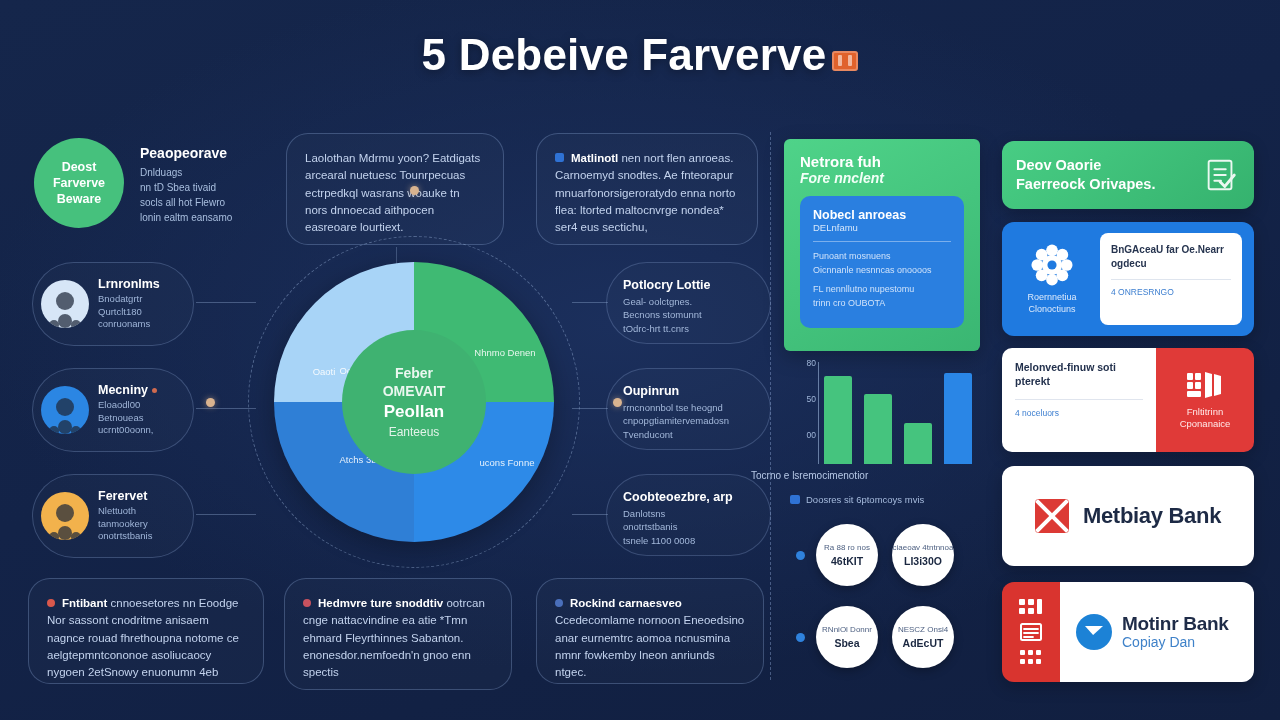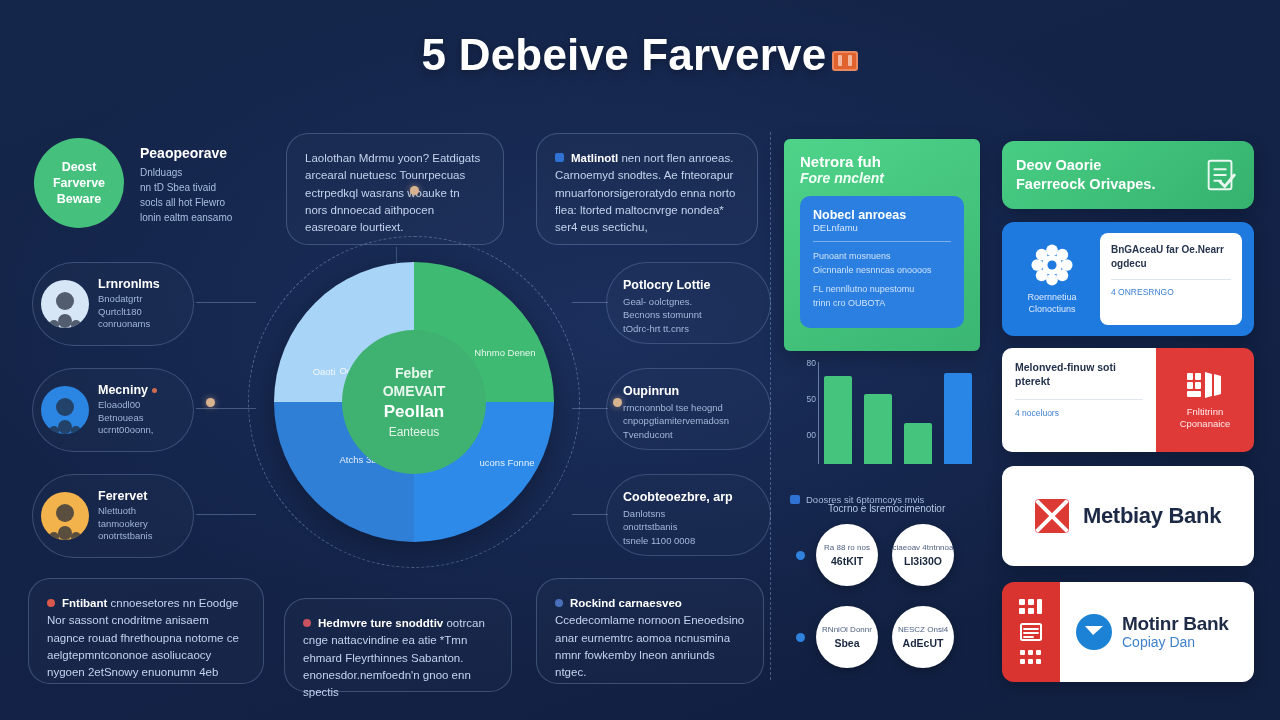--- a/index.html
+++ b/index.html
@@ -82,21 +82,21 @@
     border-radius: 2px;
     margin-right: 7px;
     vertical-align: middle;
     position: relative;
     top: -1px;
   }
   .lead-bold { font-weight: 700; color: #ffffff; }
 
   
   #bot-card-1 { left: 28px;  top: 578px; width: 236px; height: 106px; }
-  #bot-card-2 { left: 284px; top: 598px; width: 228px; height: 94px; }
+  #bot-card-2 { left: 284px; top: 578px; width: 228px; height: 112px; }
   #bot-card-3 { left: 536px; top: 578px; width: 228px; height: 106px; }
 
   .dot-bullet {
     display: inline-block;
     width: 8px; height: 8px;
     border-radius: 50%;
     margin-right: 7px;
     vertical-align: middle;
     position: relative;
     top: -1px;
@@ -323,26 +323,25 @@
     position: absolute;
     left: 34px; right: 0; bottom: 0;
     height: 100%;
     display: flex;
     align-items: flex-end;
     gap: 12px;
   }
   .bc-bar { width: 28px; border-radius: 2px 2px 0 0; }
   .bc-caption {
     position: absolute;
-    left: 828px; top: 470px;
+    left: 751px; top: 470px;
     width: 200px;
     font-size: 10px;
     color: #b6c8e6;
     filter: blur(.35px);
-    margin-top: 33px;
   }
   .bc-sub {
     position: absolute;
     left: 790px; top: 494px;
     width: 200px;
     font-size: 9.5px;
     color: #a6bbdd;
     filter: blur(.35px);
     display: flex; align-items: center; gap: 6px;
   }

